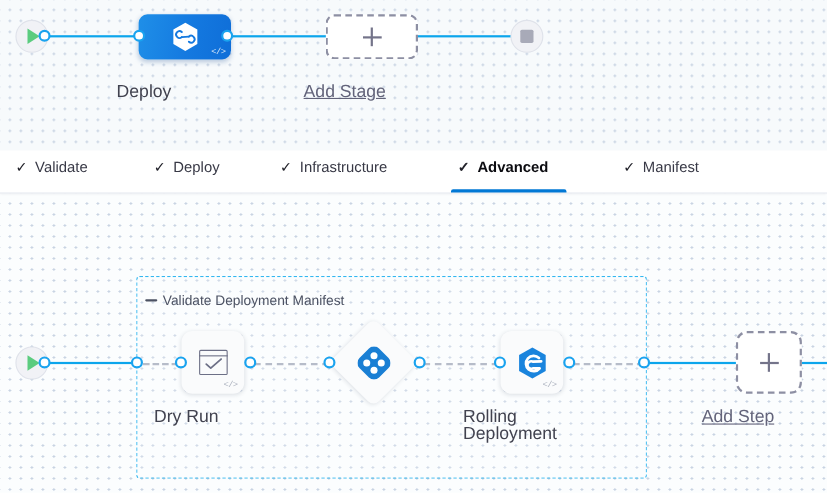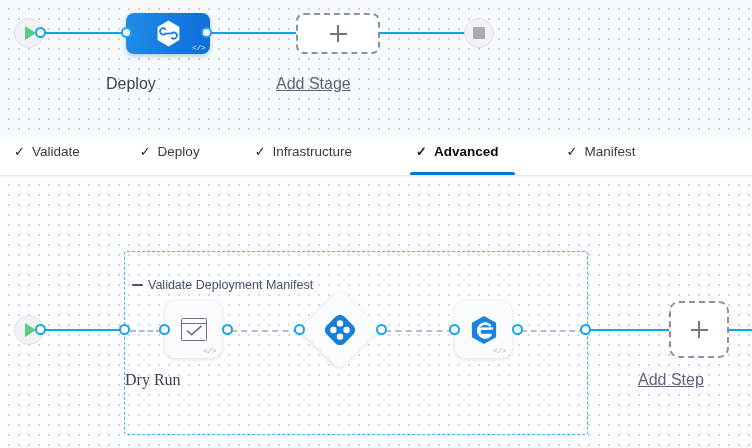--- a/index.html
+++ b/index.html
@@ -224,21 +224,21 @@
     <div class="tab" style="margin-left:52px;">
       <span class="chk">✓</span>
       <span>Manifest</span>
       <span class="bar"></span>
     </div>
   </div>
 
   <div class="canvas" id="exec-canvas">
 
     <div id="step-group" style="top:75px;"></div>
-    <div id="group-label" style="top:102px;text-align:center;">
+    <div id="group-label" style="top:90px;text-align:center;">
       <span class="collapse"></span>
       <span>Validate Deployment Manifest</span>
     </div>
 
     <div class="line" style="left:38px;  top:153px; width:88px;"></div>
     <div class="dline" style="left:130px; top:154px; width:32px;"></div>
     <div class="dline" style="left:231px; top:154px; width:68px;"></div>
     <div class="dline" style="left:385px; top:154px; width:68px;"></div>
     <div class="dline" style="left:521px; top:154px; width:64px;"></div>
     <div class="line" style="left:589px; top:153px; width:80px;"></div>
@@ -255,21 +255,21 @@
         <span class="frame"></span>
           <span class="titlebar"></span>
         <svg width="17" height="12" viewBox="0 0 17 12">
           <path d="M1.5 6 L5.6 9.6 L15 1.4" fill="none" stroke="#6c6f86" stroke-width="1.6" stroke-linecap="round" stroke-linejoin="round"></path>
         </svg>
       </span>
       <span class="code-badge">&lt;/&gt;</span>
     </div>
     <div class="port" style="left:159px; top:148px;"></div>
     <div class="port" style="left:222px; top:148px;"></div>
-    <div class="caption" style="left:125px; top:196px; width:122px;font-family:Liberation Serif, serif;">Dry Run</div>
+    <div class="caption" style="left:140px; top:196px; width:122px;">Dry Run</div>
 
     <div class="diamond-wrap" style="left:311px; top:125px;">
       <span class="diamond"></span>
       <svg class="diamond-ico" width="30" height="30" viewBox="0 0 30 30">
         <rect x="2.4" y="2.4" width="25.2" height="25.2" rx="6.5" transform="rotate(45 15 15)" fill="#1a7fd4"></rect>
         <circle cx="15" cy="8.4" r="3.2" fill="#ffffff"></circle>
         <circle cx="8.4" cy="15" r="3.2" fill="#ffffff"></circle>
         <circle cx="21.6" cy="15" r="3.2" fill="#ffffff"></circle>
         <circle cx="15" cy="21.6" r="3.2" fill="#ffffff"></circle>
       </svg>
@@ -279,20 +279,22 @@
 
     <div class="step-card" style="left:455px; top:125px;">
       <svg width="28" height="30" viewBox="0 0 28 30">
         <path d="M14 1 L26.1 7.8 L26.1 22.2 L14 29 L1.9 22.2 L1.9 7.8 Z" fill="#1a84dd"></path>
         <path d="M20 10.5 a7 7 0 1 0 0.6 9.4 L14.4 19.9 a3.4 3.4 0 1 1 -0.2 -6.2 L22 13.5" fill="none" stroke="#ffffff" stroke-width="2.4" stroke-linecap="round" stroke-linejoin="round"></path>
       </svg>
       <span class="code-badge">&lt;/&gt;</span>
     </div>
     <div class="port" style="left:449px; top:148px;"></div>
     <div class="port" style="left:512px; top:148px;"></div>
+    <div class="caption" style="left:421px; top:196px; width:122px;">Rolling
+Deployment</div>
 
     <div class="port" style="left:580px; top:148px;"></div>
 
     <div class="add-box" id="add-step" style="top:125px;">
       <span class="plus"></span>
     </div>
     <div class="caption muted" style="left:638px; top:196px; width:122px;">Add Step</div>
   </div>
 
 </div>

